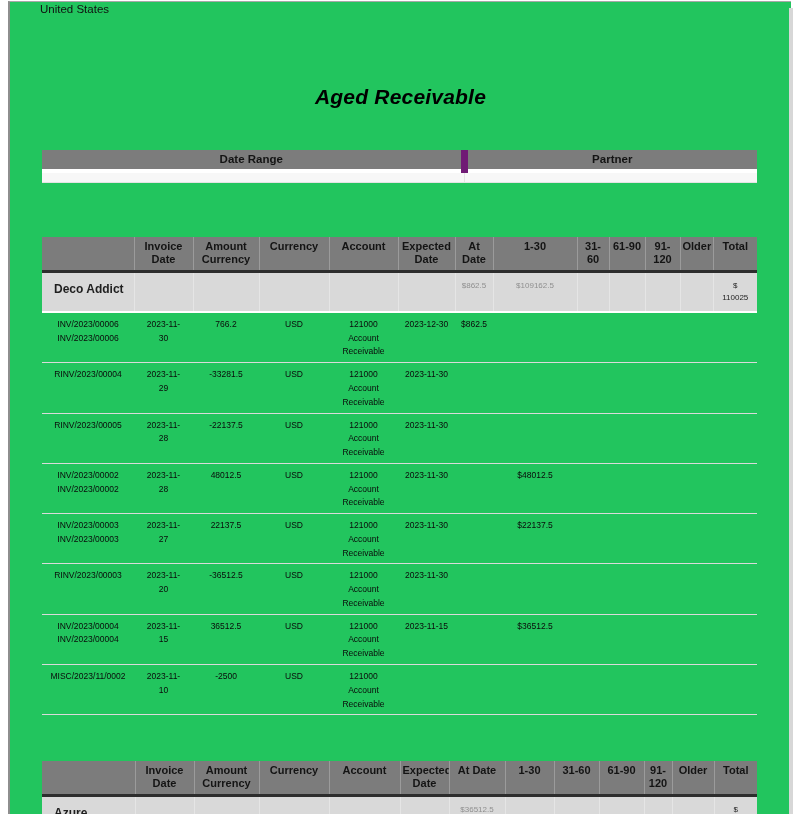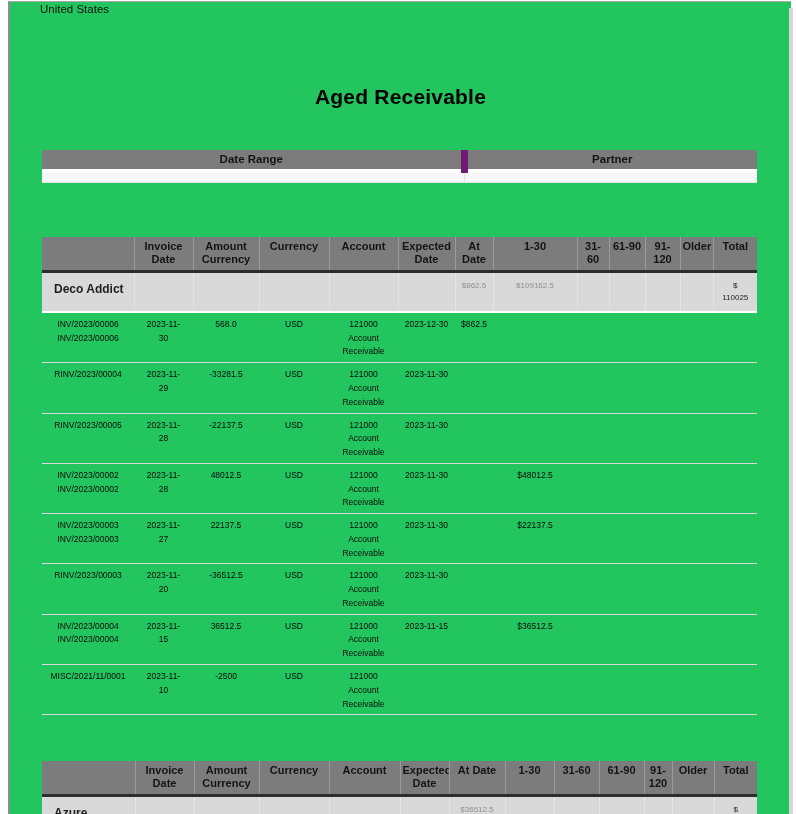--- a/index.html
+++ b/index.html
@@ -8,21 +8,21 @@
     font-family:"Liberation Sans","DejaVu Sans",sans-serif;color:#000;
   }
   .page{
     position:absolute;left:8px;top:1px;width:781px;height:813px;
     background:#22c55e;border-left:2px solid #8e8e8e;border-top:1px solid #a8a8a8;
     overflow:hidden;
   }
   .edge-right{position:absolute;left:789px;top:8px;width:4px;height:806px;background:#d7d7d7;}
   .country{position:absolute;left:30px;top:1px;font-size:11.5px;color:#101010;}
   .title{position:absolute;left:0;top:83px;width:100%;text-align:center;
-    font-size:21px;font-weight:700;color:#000;letter-spacing:.2px;}
+    font-size:21px;font-weight:700;color:#000;letter-spacing:.2px;font-style:italic;}
   
   .filters{position:absolute;left:32px;top:148px;width:715px;border-collapse:collapse;table-layout:fixed;}
   .filters thead tr{border-bottom:3px solid #2d2d2d;margin-top:9px;}
   .filters th{background:#7c7c7c;color:#141414;font-size:11.5px;font-weight:700;
     text-align:center;padding:3px 2px 4px;border-left:7px solid #701a75;}
   .filters th:first-child{border-left:none;}
   .filters tbody td{height:7px;background:#f7f7f7;border-top:4px solid #fff;
     border-bottom:1px solid #e3e3e3;}
   .filters tbody td + td{border-left:1px solid #e3e3e3;}
   
@@ -119,21 +119,21 @@
         <td></td>
         <td></td>
         <td>$
 110025</td>
       </tr>
       <tr class="data-row">
         <td>INV/2023/00006
 INV/2023/00006</td>
         <td>2023-11-
 30</td>
-        <td>568.0</td>
+        <td>766.2</td>
         <td>USD</td>
         <td>121000
 Account
 Receivable</td>
         <td>2023-12-30</td>
         <td>$862.5</td>
         <td></td>
         <td></td>
         <td></td>
         <td></td>
@@ -245,21 +245,21 @@
         <td>2023-11-15</td>
         <td></td>
         <td>$36512.5</td>
         <td></td>
         <td></td>
         <td></td>
         <td></td>
         <td></td>
       </tr>
       <tr class="data-row">
-        <td>MISC/2021/11/0001</td>
+        <td>MISC/2023/11/0002</td>
         <td>2023-11-
 10</td>
         <td>-2500</td>
         <td>USD</td>
         <td>121000
 Account
 Receivable</td>
         <td></td>
         <td></td>
         <td></td>

